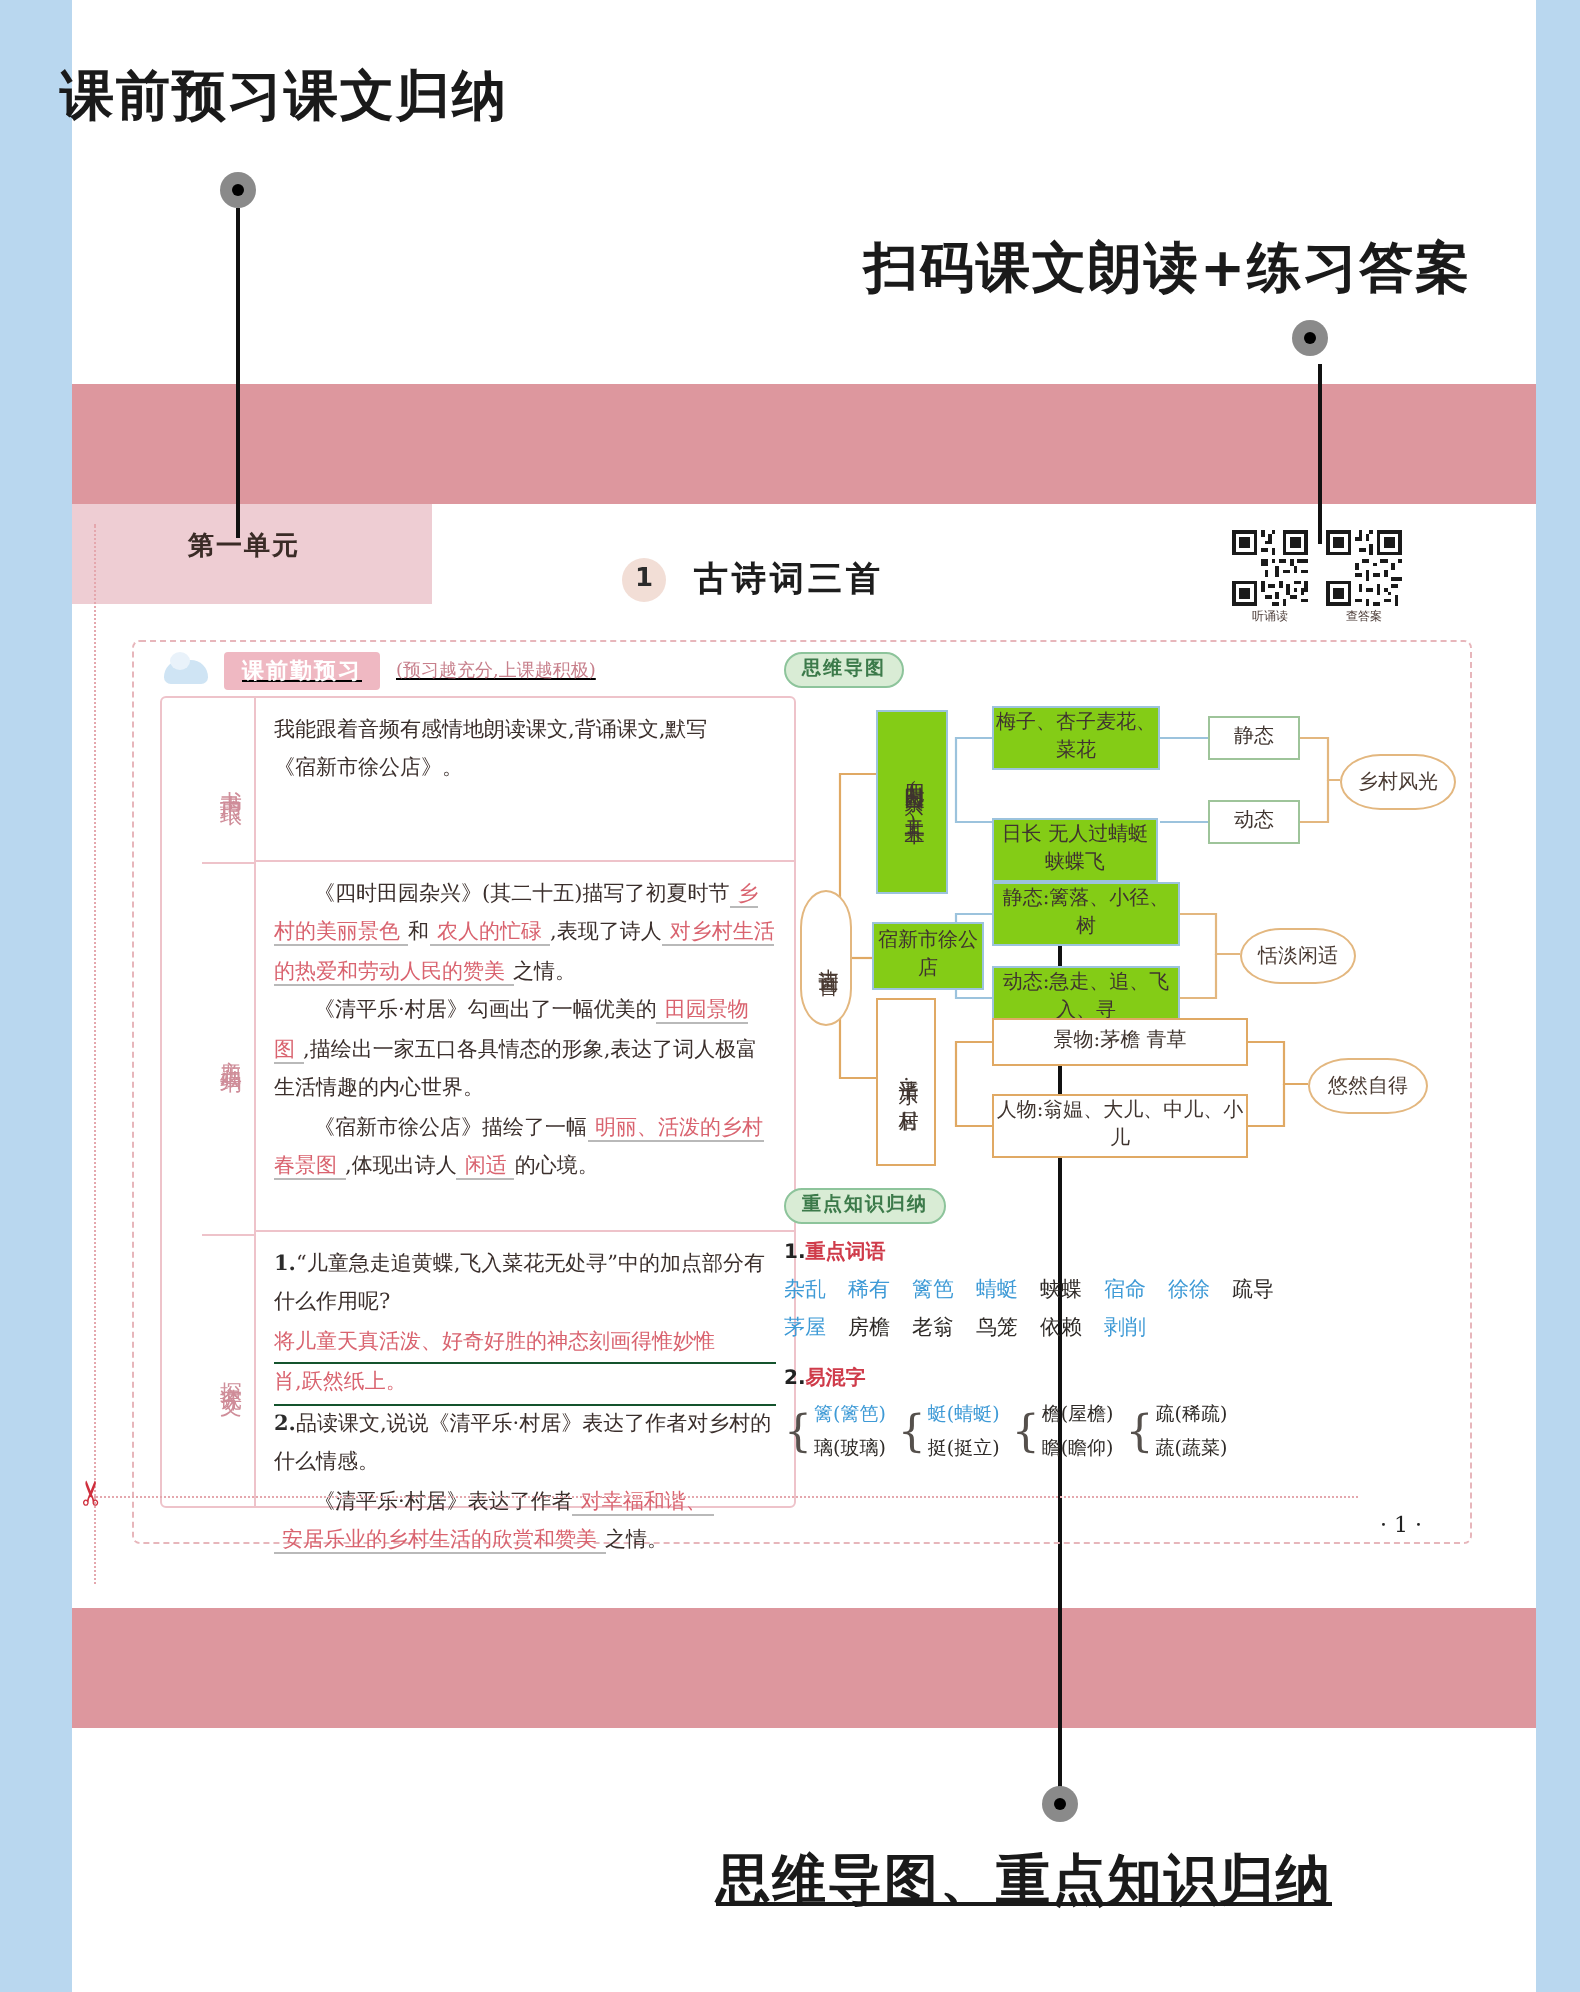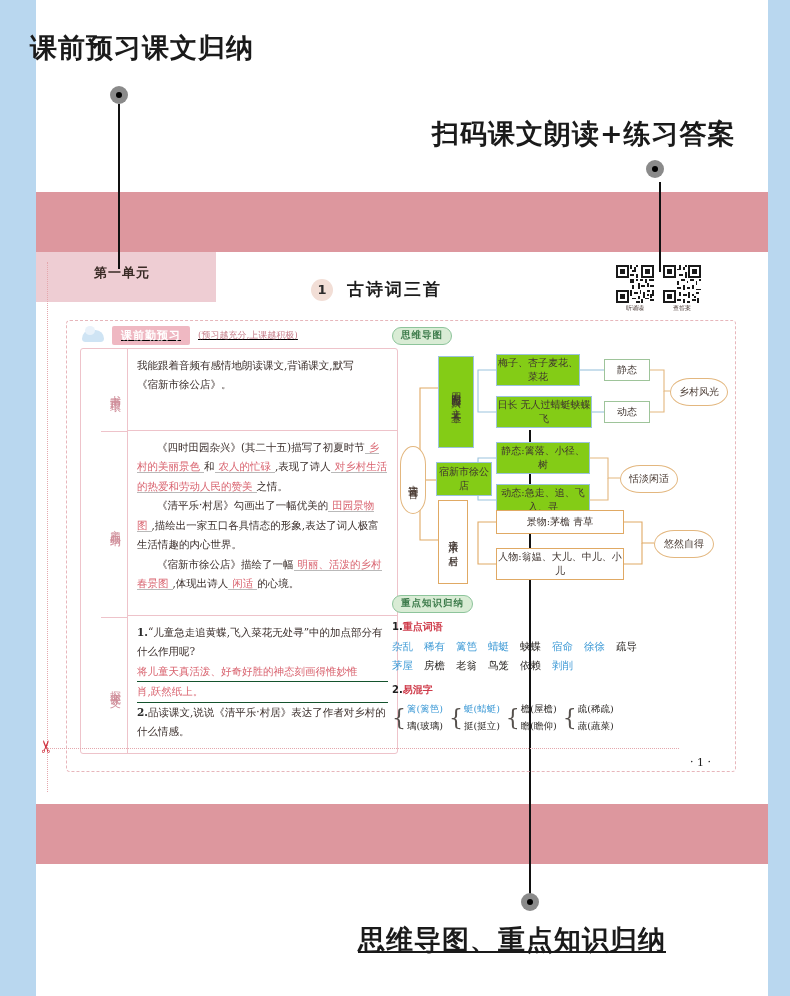--- a/index.html
+++ b/index.html
@@ -354,20 +354,26 @@
 
       <div class="prow r3 hw">
         <p>
           <span class="qnum">1.</span><span>“儿童急走追黄蝶,飞入菜花无处寻”中的加点部分有什么作用呢?</span>
         </p>
         <p class="ans">将儿童天真活泼、好奇好胜的神态刻画得惟妙惟</p>
         <p class="ans">肖,跃然纸上。</p>
         <p>
           <span class="qnum">2.</span><span>品读课文,说说《清平乐·村居》表达了作者对乡村的什么情感。</span>
         </p>
+        <p class="indent">
+          <span>《清平乐·村居》表达了作者</span><span class="fill">对幸福和谐、</span>
+        </p>
+        <p>
+          <span class="fill">安居乐业的乡村生活的欣赏和赞美</span><span>之情。</span>
+        </p>
       </div>
 
     </div>
   </div>
 
   <div class="right-col">
     <div class="sec-tag">思维导图</div>
 
     <div class="map">
       <svg width="340" height="260">
@@ -395,21 +401,21 @@
           <path d="M86,190 L86,214 L104,214"></path>
           <path d="M232,172 L250,172 L250,193 L262,193"></path>
           <path d="M232,214 L250,214 L250,193"></path>
         </g>
       </svg>
 
       <div class="node cloud vert" style="left:8px;top:96px;width:26px;height:68px;border-radius:14px/20px;">古诗词三首</div>
 
       <div class="node n-blue vert" style="left:46px;top:6px;width:36px;height:92px;">四时田园杂兴(其二十五)</div>
       <div class="node n-blue" style="left:104px;top:4px;width:84px;height:32px;">梅子、杏子麦花、菜花</div>
-      <div class="node n-blue" style="left:104px;top:46px;width:96px;height:32px;">日长  无人过蜻蜓蛱蝶飞</div>
+      <div class="node n-blue" style="left:104px;top:60px;width:83px;height:32px;">日长  无人过蜻蜓蛱蝶飞</div>
       <div class="node n-green" style="left:212px;top:9px;width:46px;height:22px;">静态</div>
       <div class="node n-green" style="left:212px;top:51px;width:46px;height:22px;">动态</div>
       <div class="cloud" style="left:278px;top:28px;width:56px;height:26px;">乡村风光</div>
 
       <div class="node n-blue" style="left:44px;top:112px;width:56px;height:34px;">宿新市徐公店</div>
       <div class="node n-blue" style="left:104px;top:92px;width:94px;height:32px;">静态:篱落、小径、树</div>
       <div class="node n-blue" style="left:104px;top:134px;width:94px;height:32px;">动态:急走、追、飞入、寻</div>
       <div class="cloud" style="left:228px;top:115px;width:56px;height:26px;">恬淡闲适</div>
 
       <div class="node n-orange vert" style="left:46px;top:150px;width:30px;height:84px;">清平乐·村居</div>

